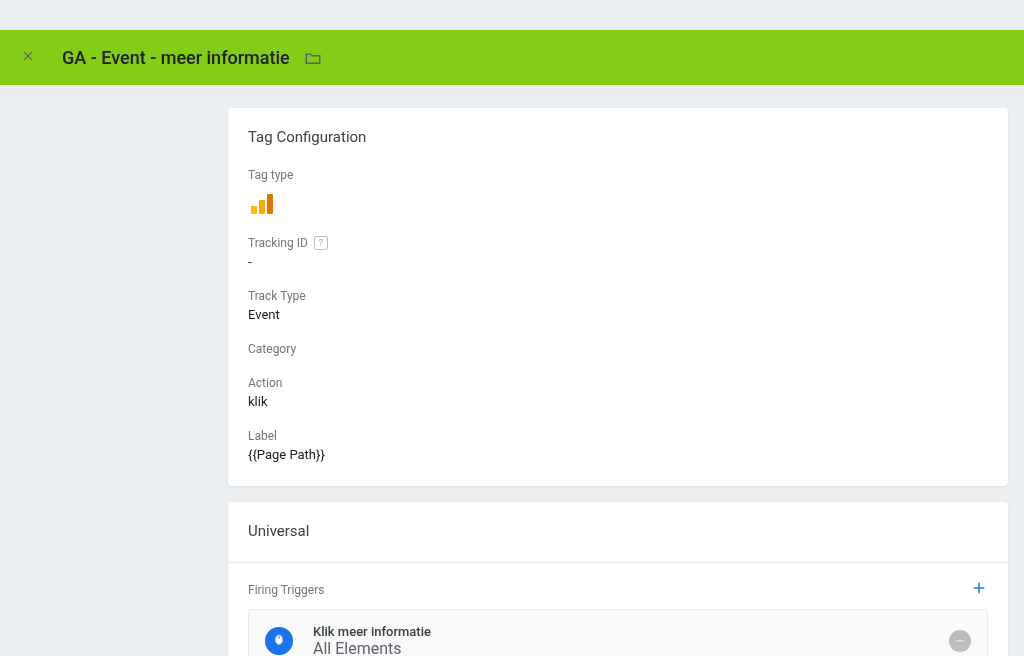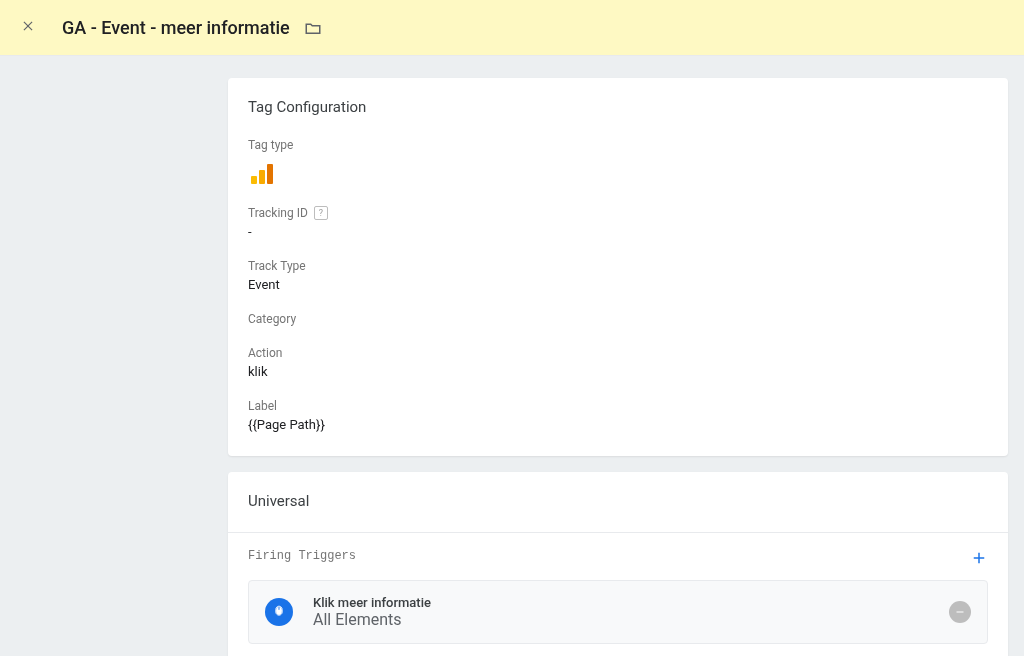--- a/index.html
+++ b/index.html
@@ -9,26 +9,27 @@
     }
     body {
       font-family: Roboto, "Helvetica Neue", Arial, sans-serif;
       background: #eceff1;
       color: #202124;
       width: 1024px;
       height: 656px;
       overflow: hidden;
     }
     .header {
-      background: #fef9c3;
+      background: #84cc16;
       height: 56px;
       display: flex;
       align-items: center;
       padding: 0 16px;
       border-bottom: 1px solid #e8eaed;
+      margin-top: 30px;
     }
     .close-btn {
       width: 24px;
       height: 24px;
       display: flex;
       align-items: center;
       justify-content: center;
       cursor: pointer;
       color: #5f6368;
       margin-right: 22px;
@@ -129,23 +130,22 @@
     .field-value {
       font-size: 13px;
       color: #202124;
     }
     .triggering-card {
       padding: 20px 20px 24px 20px;
     }
     .trigger-section-header {
       display: flex;
       justify-content: space-between;
-      align-items: flex-start;
+      align-items: center;
       margin-bottom: 8px;
-      font-family: Liberation Mono, monospace;
     }
     .trigger-section-label {
       font-size: 12px;
       color: #757575;
     }
     .add-trigger-btn {
       color: #1a73e8;
       cursor: pointer;
       display: flex;
       align-items: center;

